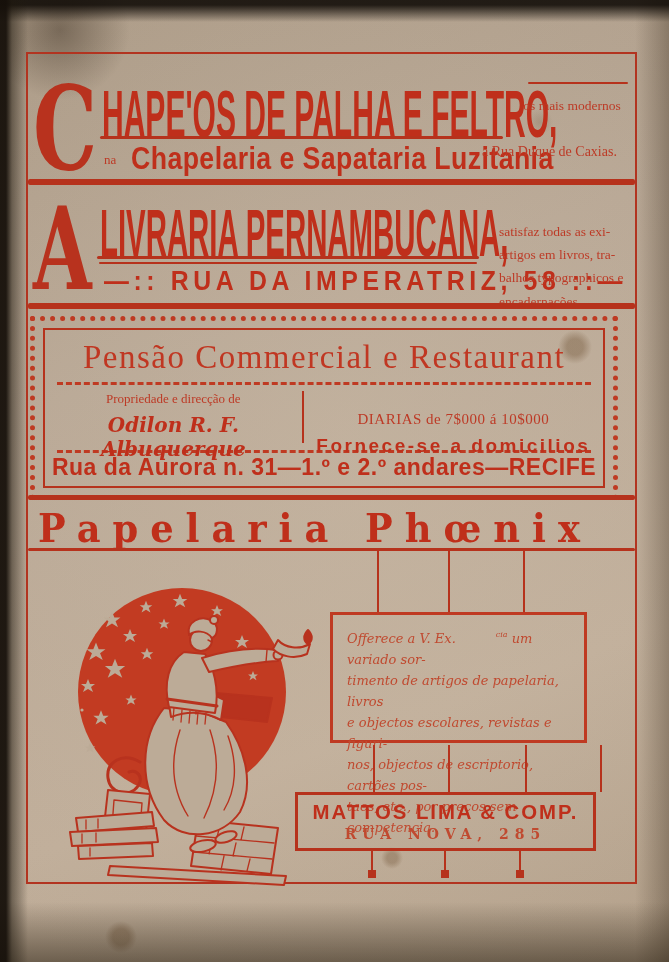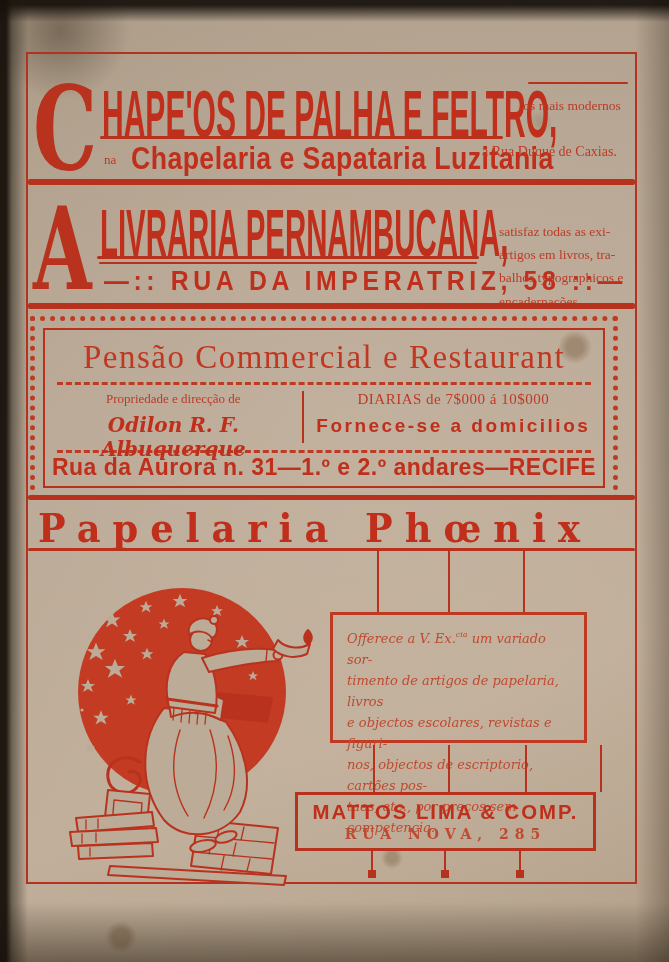--- a/index.html
+++ b/index.html
@@ -33,21 +33,21 @@
   .innerbox{position:absolute;left:8px;top:7px;right:8px;bottom:7px;border:2px solid #b6321c;}
   .dash{border-top:3px dashed #bf3a22;height:0;}
   .vline{position:absolute;width:2px;background:#b6321c;}
   .vfoot::after{content:"";position:absolute;left:-3px;bottom:-7px;width:8px;height:8px;background:#b6321c;}
   .offerbox{position:absolute;left:330px;top:612px;width:257px;height:131px;
         border:3px solid #bf3a22;box-sizing:border-box;padding:13px 10px 0 14px;}
   .offertext{font-family:"DejaVu Serif",serif;font-style:italic;font-size:13px;
         line-height:1.62;color:#c04a30;}
   .mattosbox{position:absolute;left:295px;top:792px;width:301px;height:59px;
         border:3px solid #b6321c;box-sizing:border-box;text-align:center;}
-  sup.tiny{font-size:8px;vertical-align:6px;font-style:italic;}
+  sup.tiny{font-size:8px;vertical-align:6px;font-style:italic;margin-left:40px;}
 </style>
 </head>
 <body>
 
 <div class="photo">
 
   <div class="frame"></div>
 
   <div class="abs dropcap" style="left:33px;top:70px;font-size:72px;transform:scale(1.12,1.62);">C</div>
 
@@ -86,21 +86,21 @@
     <div class="innerbox">
       <div style="text-align:center;margin-top:8px;font-size:33px;letter-spacing:1.5px;color:#c03722;transform:scaleY(1.05);">Pensão Commercial e Restaurant</div>
       <div class="dash" style="margin:7px 12px 0 12px;"></div>
 
       <div style="display:flex;margin-top:4px;height:58px;">
         <div style="width:46%;text-align:center;">
           <div class="serifsm" style="font-size:13px;margin-top:2px;">Propriedade e direcção de</div>
           <div style="font-family:'DejaVu Serif',serif;font-weight:bold;font-style:italic;font-size:20px;color:#bf2f1b;margin-top:6px;">Odilon R. F. Albuquerque</div>
         </div>
         <div style="width:2px;background:#b6321c;margin-top:2px;height:52px;"></div>
-        <div style="flex:1;text-align:center;">
+        <div style="flex:1;text-align:center;margin-top:20px;">
           <div class="serifsm" style="font-size:15px;margin-top:2px;letter-spacing:0.5px;">DIARIAS de 7$000 á 10$000</div>
           <div style="font-family:'Liberation Sans',sans-serif;font-weight:bold;font-size:19px;letter-spacing:2.5px;color:#bf2f1b;margin-top:7px;">Fornece-se a domicilios</div>
         </div>
       </div>
 
       <div class="dash" style="margin:3px 12px 0 12px;"></div>
       <div style="text-align:center;font-family:'Liberation Sans',sans-serif;font-weight:600;font-size:23px;color:#bf2f1b;margin-top:1px;letter-spacing:0.5px;">Rua da Aurora n. 31—1.º e 2.º andares—RECIFE</div>
     </div>
   </div>
 

